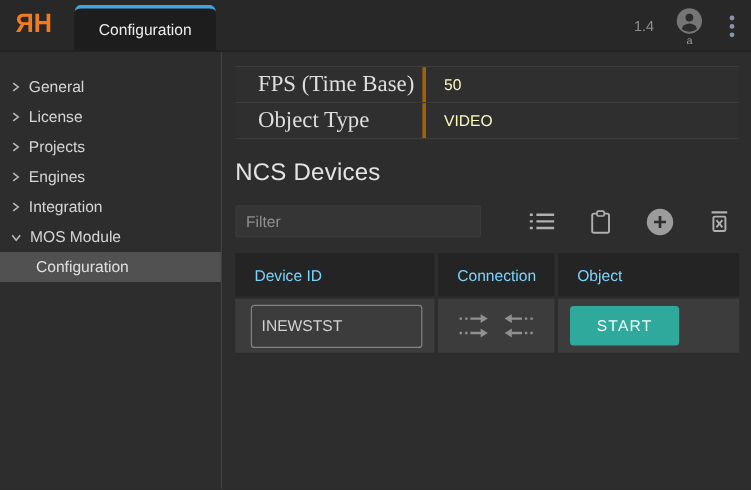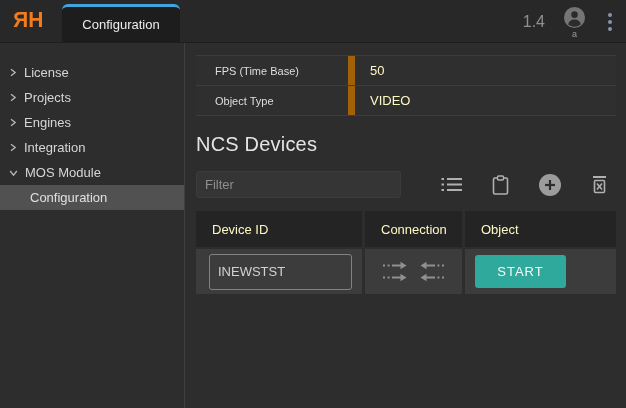--- a/index.html
+++ b/index.html
@@ -21,21 +21,21 @@
   .tab {
     margin-left: 62px; height: 38px; width: 118px; background: #1d1d1d;
     border-top: 3px solid #42a4dd; border-radius: 6px 6px 0 0;
     display: flex; align-items: center; justify-content: center;
     color: #ececec; font-size: 13px;
   }
   .topbar-right {
     position: absolute; right: 10px; top: 0; height: 43px;
     display: flex; align-items: center; gap: 18px;
   }
-  .version { color: #8f8f8f; font-size: 16px; }
+  .version { color: #8f8f8f; font-size: 12px; }
   .avatar-wrap { display: flex; flex-direction: column; align-items: center; margin-top: 2px; }
   .avatar-label { color: #9a9a9a; font-size: 9px; line-height: 9px; margin-top: 1px; }
   .kebab { display: flex; flex-direction: column; gap: 3px; padding: 4px 4px; cursor: pointer; }
   .kebab span { width: 4px; height: 4px; border-radius: 50%; background: #8795ab; }
 
   
   .content { flex: 1; display: flex; min-height: 0; }
   .sidebar { width: 185px; flex: 0 0 185px; border-right: 1px solid #404040; padding-top: 17px; }
   .nav-item {
     height: 25px; display: flex; align-items: center; padding-left: 9px;
@@ -53,22 +53,22 @@
   .title-1 { margin-top: 21px; }
   .title-2 { margin-top: 17px; }
 
   
   .settings { margin-top: 12px; border-top: 1px solid #3c3c3c; }
   .setting-row {
     display: flex; height: 30px; align-items: center;
     border-bottom: 1px solid #3c3c3c; background: #2f2f2f;
   }
   .setting-label {
-    width: 159px; flex: 0 0 159px; padding-left: 19px; color: #dedede; font-size: 11px;
-    border-right: 7px solid #a16207; height: 100%; display: flex; align-items: center;
+    width: 159px; flex: 0 0 159px; padding-left: 19px; color: #dedede; font-size: 19px;
+    border-right: 3px solid #a16207; height: 100%; display: flex; align-items: center; font-family: Liberation Serif, serif;
   }
   .setting-value { padding-left: 15px; color: #fef9c3; font-size: 13px; }
 
   
   .toolbar { margin-top: 15px; display: flex; align-items: center; }
   .filter-input {
     width: 205px; height: 27px; background: #353535; border: 1px solid #3b3b3b;
     border-radius: 3px; color: #bef264; font-size: 13px; padding: 0 8px; outline: none;
     font-family: "Liberation Sans", sans-serif;
   }
@@ -77,21 +77,21 @@
   .tool-btn { background: none; border: none; padding: 2px; cursor: pointer; display: flex; align-items: center; }
   .add-circle {
     width: 22px; height: 22px; border-radius: 50%; background: #9c9c9c;
     display: flex; align-items: center; justify-content: center;
   }
 
   
   .device-table { margin-top: 13px; display: grid; grid-template-columns: 166px 97px 1fr; gap: 2px 3px; }
   .dt-head {
     background: #242424; height: 36px; display: flex; align-items: center;
-    padding-left: 16px; color: #fef9c3; font-size: 13px;
+    padding-left: 16px; color: #7dd3fc; font-size: 13px;
   }
   .dt-cell { background: #3c3c3c; height: 45px; display: flex; align-items: center; }
   .device-id-input {
     margin-left: 13px; width: 143px; height: 28px; background: transparent;
     border: 1px solid #828282; border-radius: 3px; color: #d2d2d2; font-size: 13px;
     padding: 17px 8px; outline: none; font-family: "Liberation Sans", sans-serif;
   }
   .conn-grid {
     display: grid; grid-template-columns: auto auto; gap: 3px 13px;
     margin: 0 auto; align-items: center;
@@ -130,20 +130,26 @@
     </div>
   </div>
 
   <div class="content">
 
     <nav class="sidebar">
       <div class="nav-item">
         <svg width="8" height="9" viewBox="0 0 8 9">
             <polyline points="2,1.2 6.2,4.5 2,7.8" fill="none" stroke="#b9b9b9" stroke-width="1.3"></polyline>
           </svg>
+        <span>General</span>
+      </div>
+      <div class="nav-item">
+        <svg width="8" height="9" viewBox="0 0 8 9">
+            <polyline points="2,1.2 6.2,4.5 2,7.8" fill="none" stroke="#b9b9b9" stroke-width="1.3"></polyline>
+          </svg>
         <span>License</span>
       </div>
       <div class="nav-item">
         <svg width="8" height="9" viewBox="0 0 8 9">
             <polyline points="2,1.2 6.2,4.5 2,7.8" fill="none" stroke="#b9b9b9" stroke-width="1.3"></polyline>
           </svg>
         <span>Projects</span>
       </div>
       <div class="nav-item">
         <svg width="8" height="9" viewBox="0 0 8 9">

